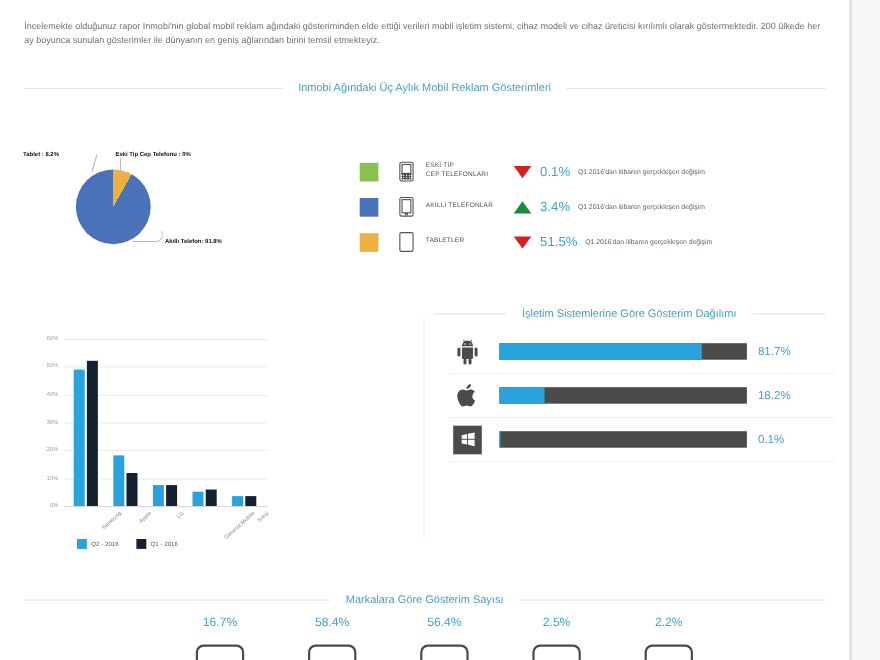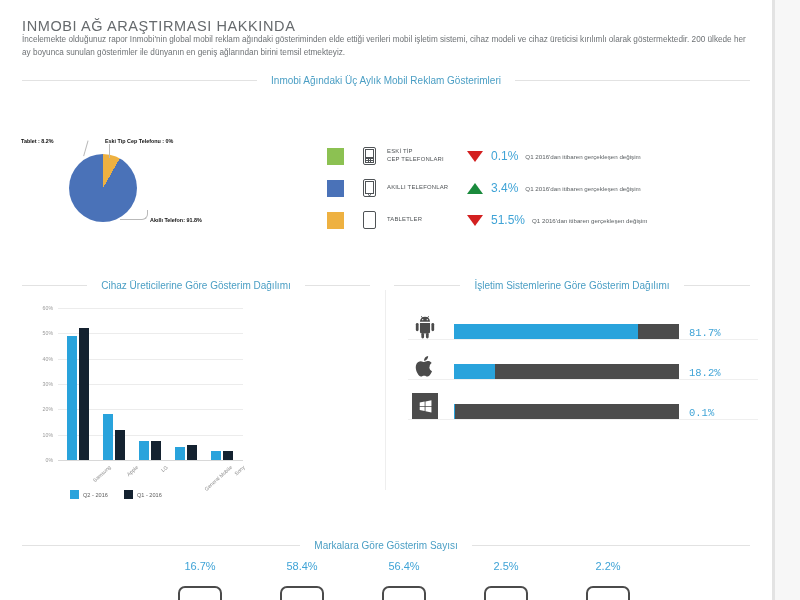--- a/index.html
+++ b/index.html
@@ -102,21 +102,21 @@
   .cat-lbl {
     position: absolute; top: 156px; font-size: 5.2px; color: #8d8d8d;
     transform: rotate(-42deg); transform-origin: right top; white-space: nowrap; text-align: right;
   }
   .bc-legend { position: absolute; left: 48px; top: 190px; display: flex; gap: 16px; align-items: center; }
   .bcl-item { display: flex; align-items: center; gap: 4px; font-size: 5.6px; color: #5d5d5d; }
   .bcl-sw { width: 9px; height: 9px; }
 
   
   .os-card { position: absolute; left: 408px; top: 300px; width: 350px; height: 160px; }
-  .os-row { position: relative; height: 40px; display: flex; align-items: flex-end; border-bottom: 1px solid #efefef; font-family: Liberation Mono, monospace; }
+  .os-row { position: relative; height: 40px; display: flex; align-items: center; border-bottom: 1px solid #efefef; }
   .os-ico { width: 34px; flex: 0 0 34px; display: flex; justify-content: center; align-items: center; }
   .os-track { flex: 1 1 auto; height: 15px; background: #4b4b4b; position: relative; margin: 0 10px 0 12px; max-width: 225px; }
   .os-fill { position: absolute; left: 0; top: 0; bottom: 0; background: #29a3dc; }
   .os-val { width: 50px; flex: 0 0 50px; font-size: 10.5px; color: #3fa3d6; }
 
   
   .brands { position: absolute; left: 0; top: 560px; width: 772px; }
   .brand-row { display: flex; justify-content: flex-start; padding-left: 172px; gap: 46px; }
   .brand-cell { width: 56px; text-align: center; }
   .brand-pct { font-size: 11px; color: #3fa3d6; }
@@ -124,21 +124,20 @@
     margin: 14px auto 0; width: 44px; height: 40px;
     border: 2.5px solid #4b4b4b; border-radius: 7px 7px 0 0; background: #fff;
   }
 </style>
 </head>
 <body>
 
 <div class="page">
 
   <div class="hdr">
-    <div class="hdr-title">INMOBI AĞ ARAŞTIRMASI HAKKINDA</div>
     <div class="hdr-body">İncelemekte olduğunuz rapor Inmobi'nin global mobil reklam ağındaki gösteriminden elde ettiği verileri mobil işletim sistemi, cihaz modeli ve cihaz üreticisi kırılımlı olarak göstermektedir. 200 ülkede her ay boyunca sunulan gösterimler ile dünyanın en geniş ağlarından birini temsil etmekteyiz.</div>
   </div>
 
   <div class="sec-head" style="left:22px; top:75px; width:728px;">
     <div class="rule"></div>
     <div class="lbl">Inmobi Ağındaki Üç Aylık Mobil Reklam Gösterimleri</div>
     <div class="rule"></div>
   </div>
 
   <div class="pie-wrap">
@@ -194,25 +193,20 @@
       </div>
       <div class="dev-name">
         <div>TABLETLER</div>
       </div>
       <div class="arrow down"></div>
       <div class="pct">51.5%</div>
       <div class="delta">Q1 2016'dan itibaren gerçekleşen değişim</div>
     </div>
   </div>
 
-  <div class="sec-head" style="left:22px; top:280px; width:348px;">
-    <div class="rule"></div>
-    <div class="lbl">Cihaz Üreticilerine Göre Gösterim Dağılımı</div>
-    <div class="rule"></div>
-  </div>
 
   <div class="sec-head" style="left:394px; top:280px; width:356px;justify-content:space-between;">
     <div class="rule"></div>
     <div class="lbl">İşletim Sistemlerine Göre Gösterim Dağılımı</div>
     <div class="rule"></div>
   </div>
   <div style="position:absolute; left:385px; top:290px; width:1px; height:200px; background:#eeeeee;"></div>
 
   <div class="bar-card">
     <div class="bc-plot">

